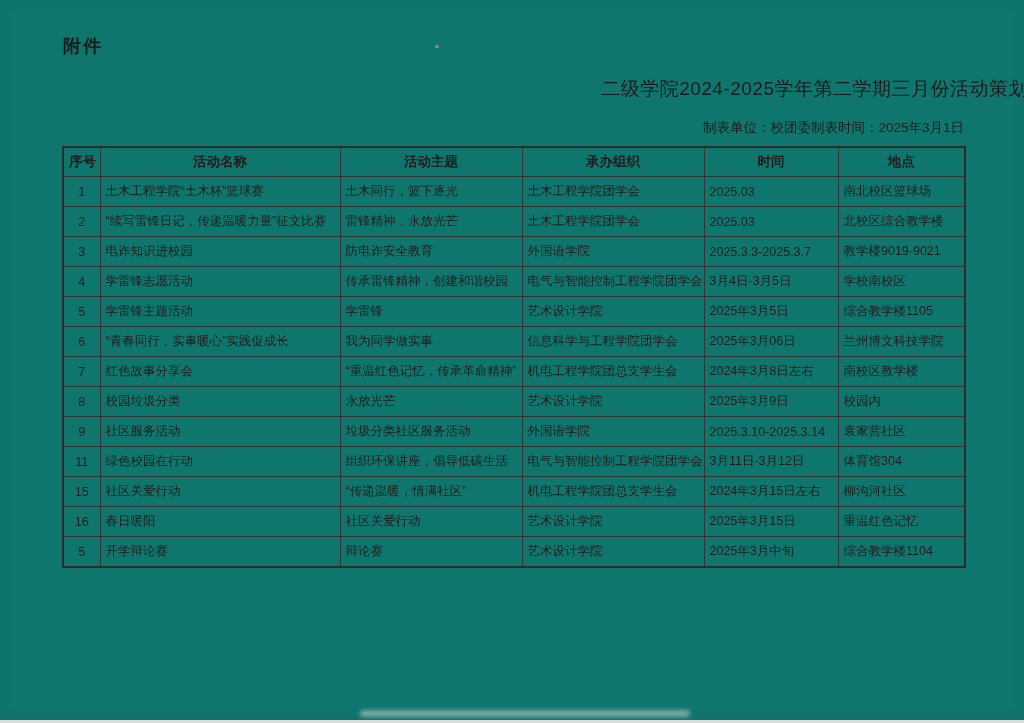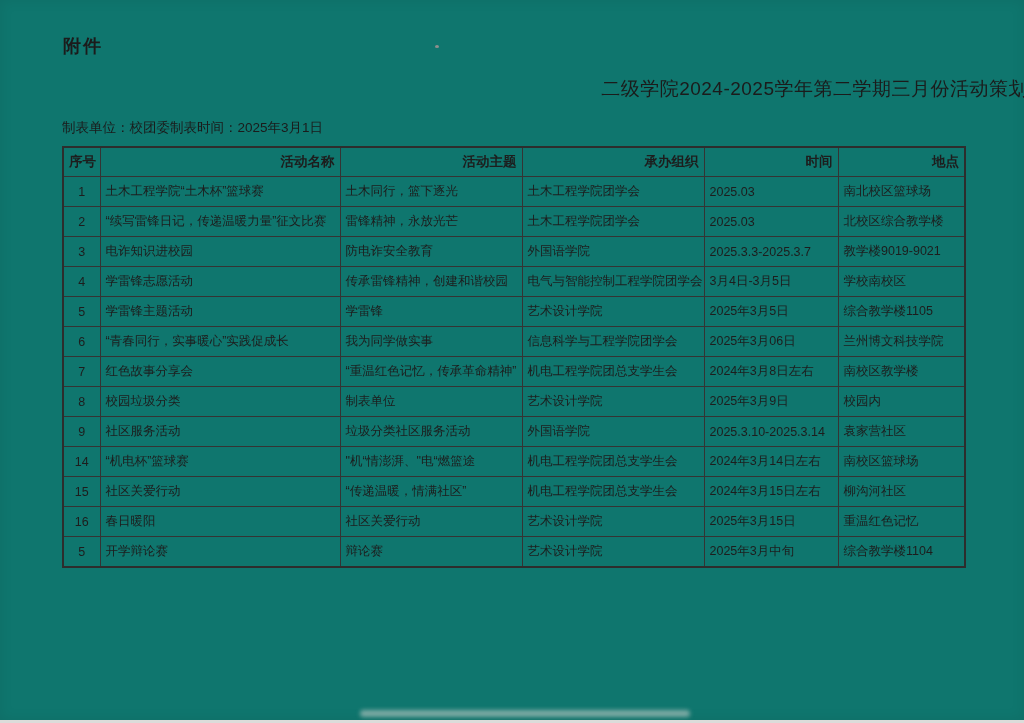--- a/index.html
+++ b/index.html
@@ -15,21 +15,21 @@
   .attachment{
     position:absolute;left:63px;top:34px;
     font-size:18px;font-weight:bold;letter-spacing:2px;
   }
   .doc-title{
     position:absolute;left:4px;top:76px;width:1024px;
     text-align:right;font-size:19px;font-weight:normal;letter-spacing:0.5px;
   }
   .meta-row{
     position:absolute;left:62px;top:119px;width:902px;
-    display:flex;justify-content:flex-start;
+    display:flex;justify-content:flex-end;
     font-size:13.5px;
   }
   .meta-left,.meta-right{white-space:nowrap;}
   table.activity-table{
     position:absolute;left:62px;top:146px;
     width:902px;table-layout:fixed;
     border-collapse:collapse;
     border:2px solid #2d2d2d;
     font-size:12.5px;
   }
@@ -40,21 +40,21 @@
     white-space:nowrap;
     overflow:hidden;
     text-align:left;
     font-weight:normal;
     color:#1d1d1d;
   }
   .activity-table th{
     height:28px;
     font-size:13.5px;
     font-weight:bold;
-    text-align:right;
+    text-align:center;
   }
   .activity-table td.c-idx{text-align:center;padding:0 2px;}
   col.w-idx{width:37px;}
   col.w-name{width:240px;}
   col.w-theme{width:182px;}
   col.w-org{width:182px;}
   col.w-time{width:134px;}
   col.w-loc{width:127px;}
   .scan-dot{
     position:absolute;left:435px;top:45px;
@@ -156,40 +156,40 @@
           <td class="c-idx">7</td>
           <td>红色故事分享会</td>
           <td>“重温红色记忆，传承革命精神”</td>
           <td>机电工程学院团总支学生会</td>
           <td>2024年3月8日左右</td>
           <td>南校区教学楼</td>
         </tr>
         <tr>
           <td class="c-idx">8</td>
           <td>校园垃圾分类</td>
-          <td>制表单位</td>
+          <td>永放光芒</td>
           <td>艺术设计学院</td>
           <td>2025年3月9日</td>
           <td>校园内</td>
         </tr>
         <tr>
           <td class="c-idx">9</td>
           <td>社区服务活动</td>
           <td>垃圾分类社区服务活动</td>
           <td>外国语学院</td>
           <td>2025.3.10-2025.3.14</td>
           <td>袁家营社区</td>
         </tr>
         <tr>
-          <td class="c-idx">14</td>
-          <td>“机电杯”篮球赛</td>
-          <td>"机“情澎湃、"电“燃篮途</td>
-          <td>机电工程学院团总支学生会</td>
-          <td>2024年3月14日左右</td>
-          <td>南校区篮球场</td>
+          <td class="c-idx">11</td>
+          <td>绿色校园在行动</td>
+          <td>组织环保讲座，倡导低碳生活</td>
+          <td>电气与智能控制工程学院团学会</td>
+          <td>3月11日-3月12日</td>
+          <td>体育馆304</td>
         </tr>
         <tr>
           <td class="c-idx">15</td>
           <td>社区关爱行动</td>
           <td>“传递温暖，情满社区”</td>
           <td>机电工程学院团总支学生会</td>
           <td>2024年3月15日左右</td>
           <td>柳沟河社区</td>
         </tr>
         <tr>

